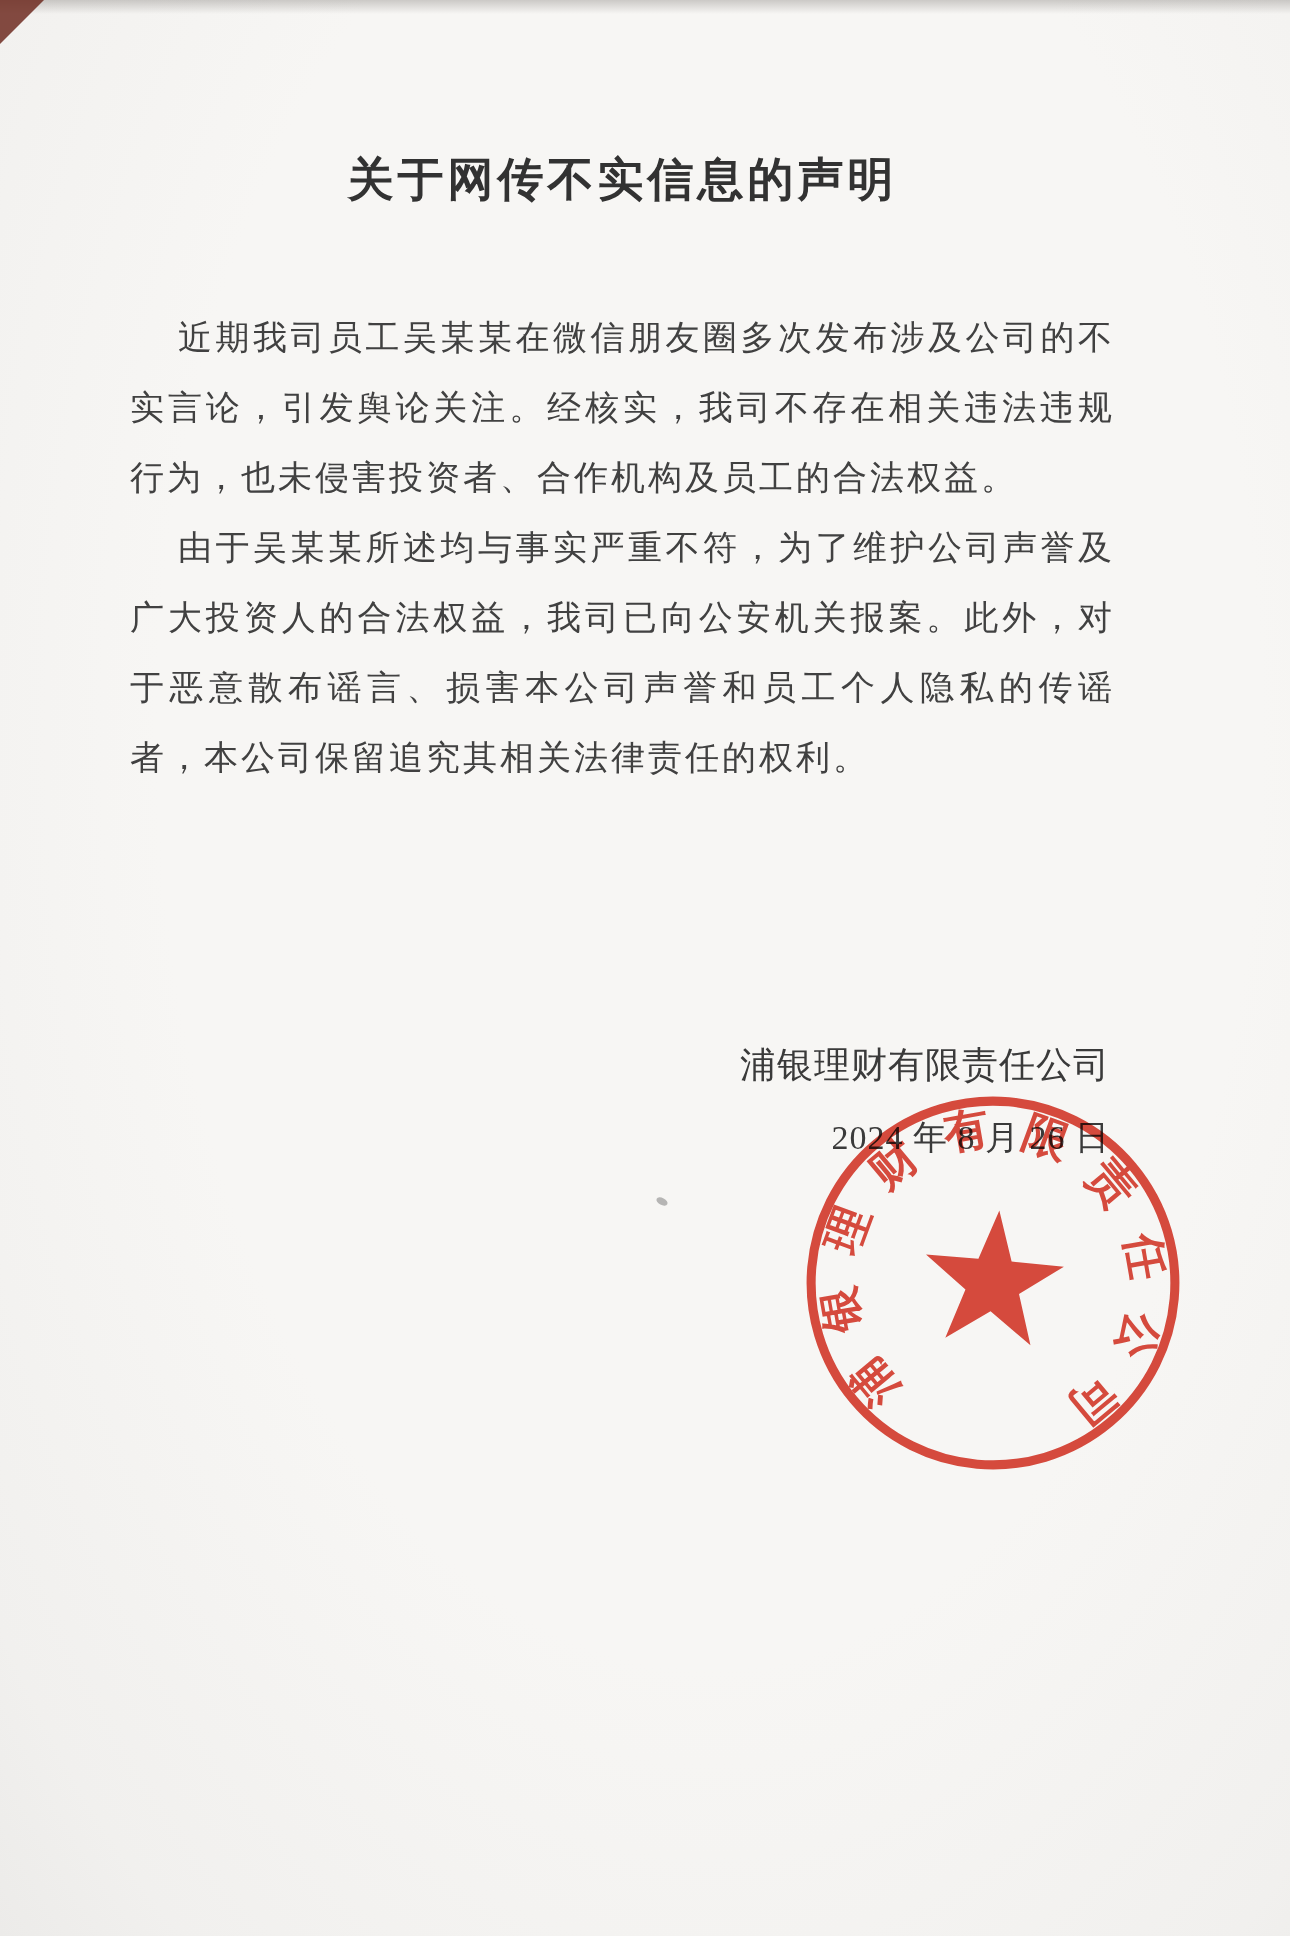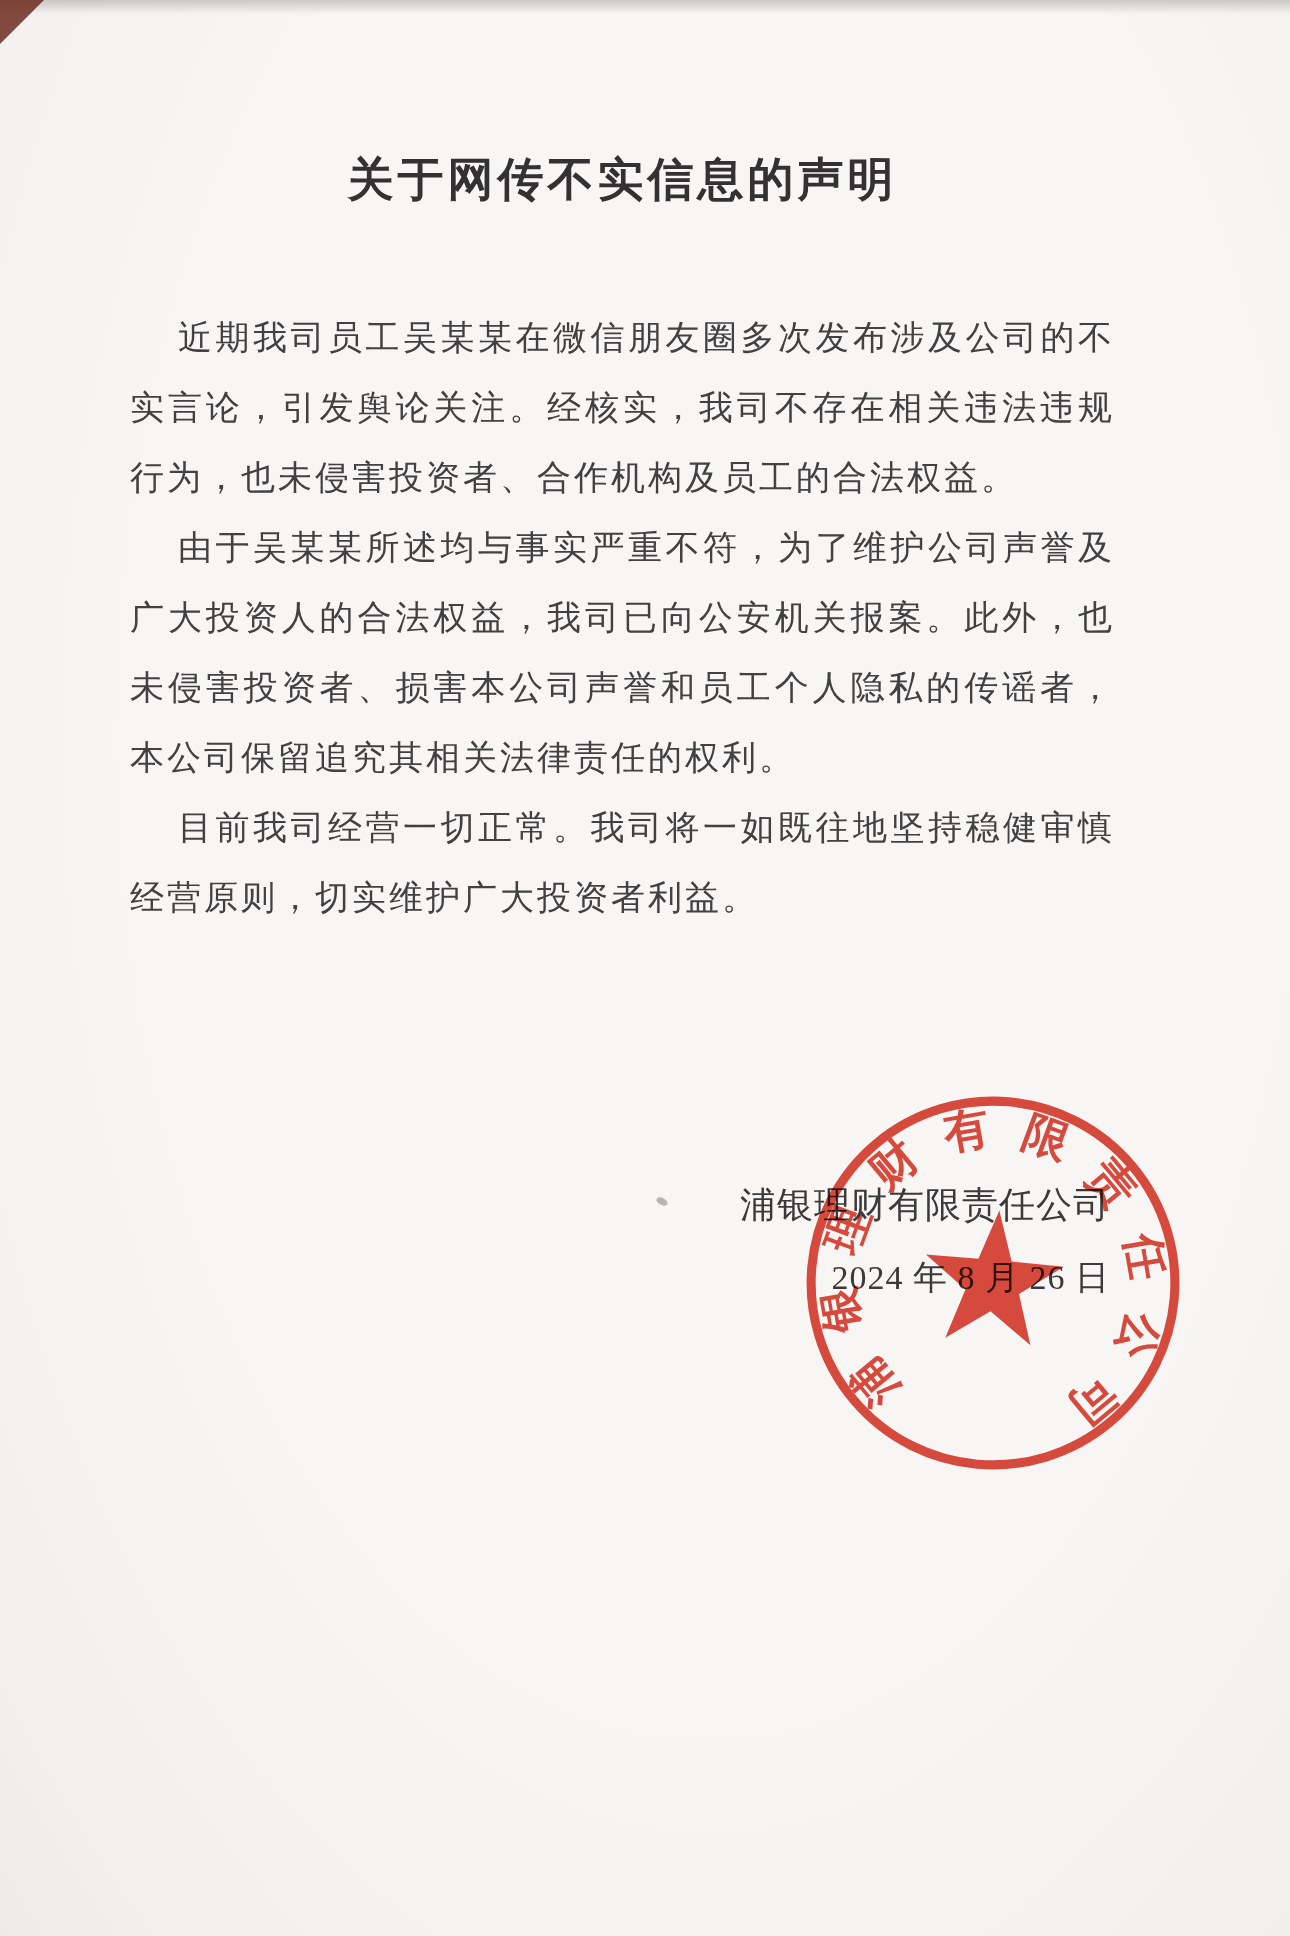--- a/index.html
+++ b/index.html
@@ -91,22 +91,21 @@
 
 <div class="page">
   <div class="top-shade"></div>
   <div class="corner-mark"></div>
 
   <div class="doc">
     <h1 class="title">关于网传不实信息的声明</h1>
 
     <div class="doc-body">
       <p>近期我司员工吴某某在微信朋友圈多次发布涉及公司的不实言论，引发舆论关注。经核实，我司不存在相关违法违规行为，也未侵害投资者、合作机构及员工的合法权益。</p>
-      <p>由于吴某某所述均与事实严重不符，为了维护公司声誉及广大投资人的合法权益，我司已向公安机关报案。此外，也未侵害投资者、损害本公司声誉和员工个人隐私的传谣者，本公司保留追究其相关法律责任的权利。</p>
-      <p>目前我司经营一切正常。我司将一如既往地坚持稳健审慎经营原则，切实维护广大投资者利益。</p>
+      <p>由于吴某某所述均与事实严重不符，为了维护公司声誉及广大投资人的合法权益，我司已向公安机关报案。此外，对于恶意散布谣言、损害本公司声誉和员工个人隐私的传谣者，本公司保留追究其相关法律责任的权利。</p>
     </div>
 
     <div class="sign-block">
       <div class="signature">浦银理财有限责任公司</div>
       <div class="date">2024 年 8 月 26 日</div>
     </div>
   </div>
 
   <div class="ink-speck"></div>
 

